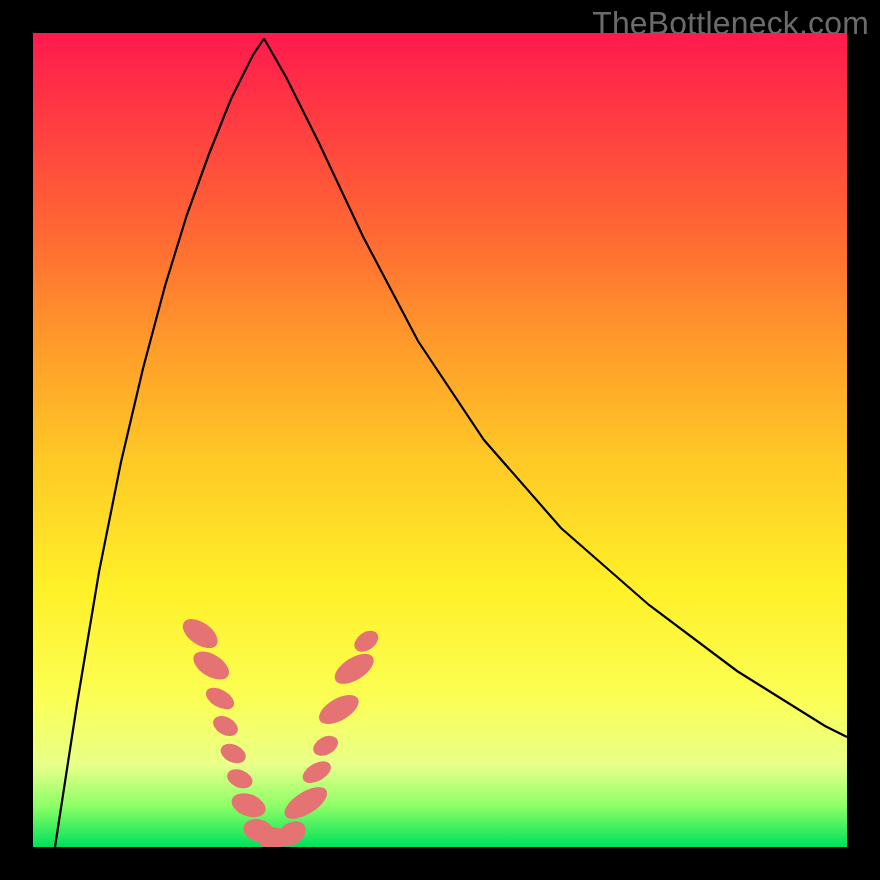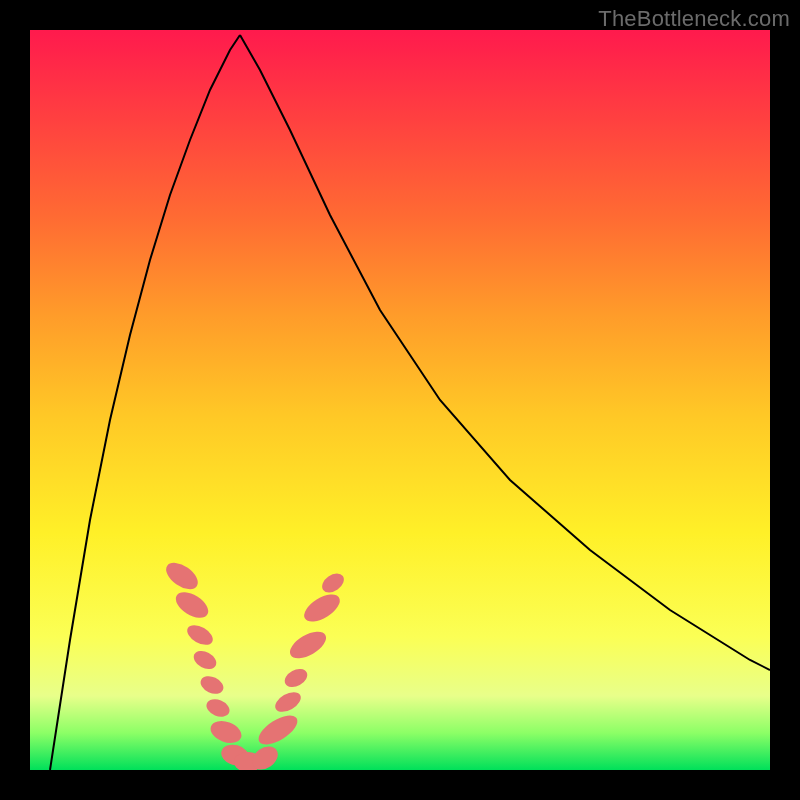--- a/index.html
+++ b/index.html
@@ -27,21 +27,21 @@
       #fbff55 82%,
       #e8ff8a 90%,
       #8cff66 95%,
       #00e05a 100%);
   }
   .watermark {
     position: absolute;
     top: 6px;
     right: 10px;
     color: #6b6b6b;
-    font-size: 22px;
+    font-size: 29px;
     font-weight: 500;
     letter-spacing: 0.2px;
     z-index: 5;
   }
   svg.overlay {
     position: absolute;
     left: 30px;
     top: 30px;
     width: 740px;
     height: 740px;

